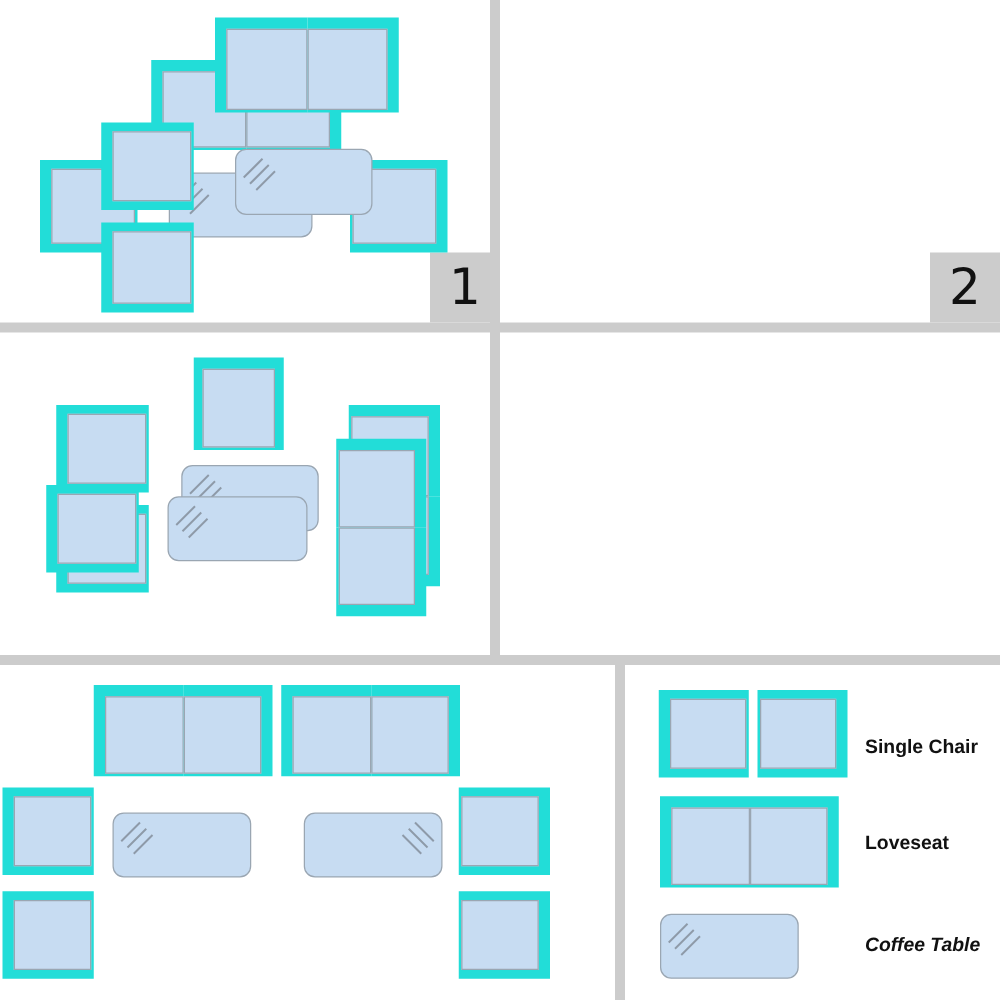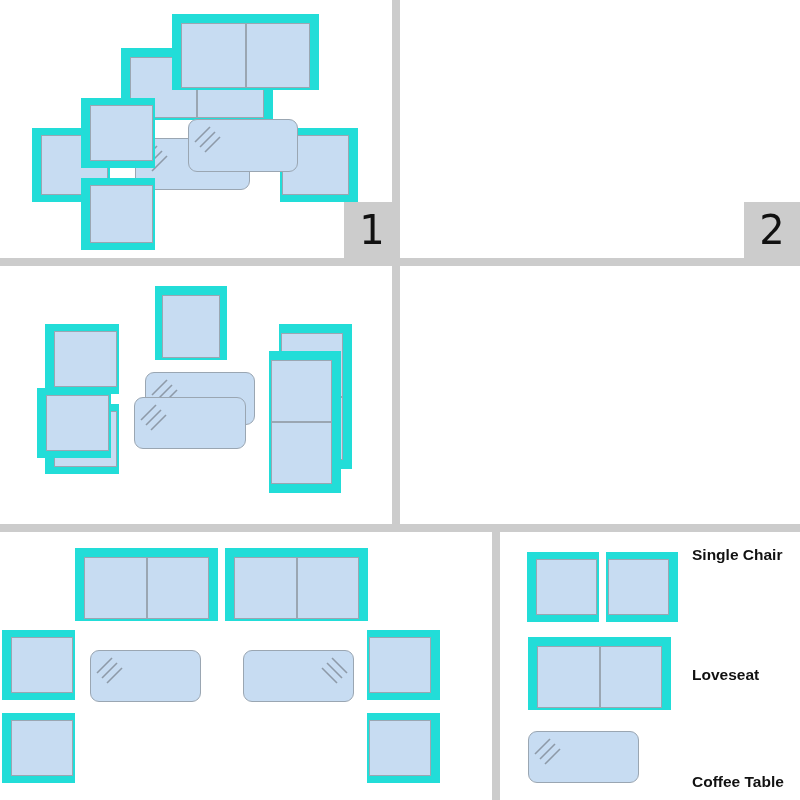--- a/index.html
+++ b/index.html
@@ -278,33 +278,33 @@
     </div>
     <div class="chair back-right" style="left:367px;top:713px;width:73px;height:70px;">
       <div class="seat"></div>
     </div>
     <div class="chair back-left" style="left:527px;top:552px;width:72px;height:70px;">
       <div class="seat"></div>
     </div>
     <div class="chair back-right" style="left:606px;top:552px;width:72px;height:70px;">
       <div class="seat"></div>
     </div>
-    <div class="legend-label" style="left:692px;top:546px;">Single Chair</div>
+    <div class="legend-label" style="left:692px;top:589px;">Single Chair</div>
     <div class="loveseat horiz" style="left:528px;top:637px;width:143px;height:73px;">
       <div class="unit u1">
         <div class="seat"></div>
       </div>
       <div class="unit u2">
         <div class="seat"></div>
       </div>
     </div>
     <div class="legend-label" style="left:692px;top:666px;">Loveseat</div>
     <div class="table hl" style="left:528px;top:731px;width:111px;height:52px;">
       <svg class="hatch" viewBox="0 0 34 30">
         <g stroke="#8e9aa8" stroke-width="1.6" fill="none">
           <line x1="1" y1="18" x2="16" y2="3"></line>
           <line x1="6" y1="23" x2="21" y2="8"></line>
           <line x1="11" y1="28" x2="26" y2="13"></line>
         </g>
       </svg>
     </div>
-    <div class="legend-label" style="left:692px;top:773px;">Coffee Table</div>
+    <div class="legend-label" style="left:692px;top:748px;font-style:italic;">Coffee Table</div>
   </div>
 
 </body></html>

